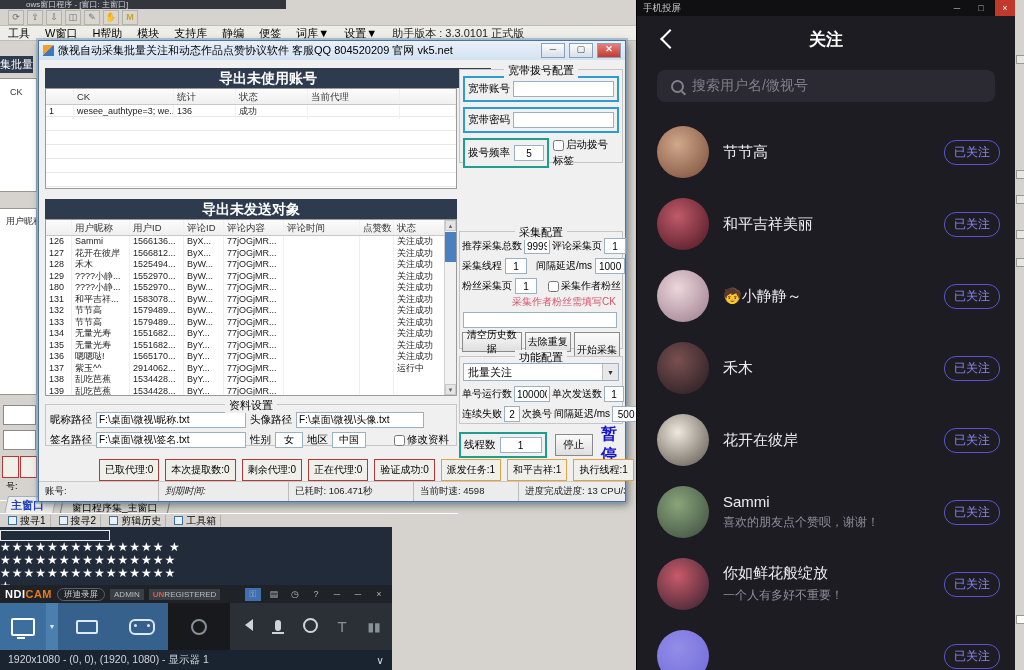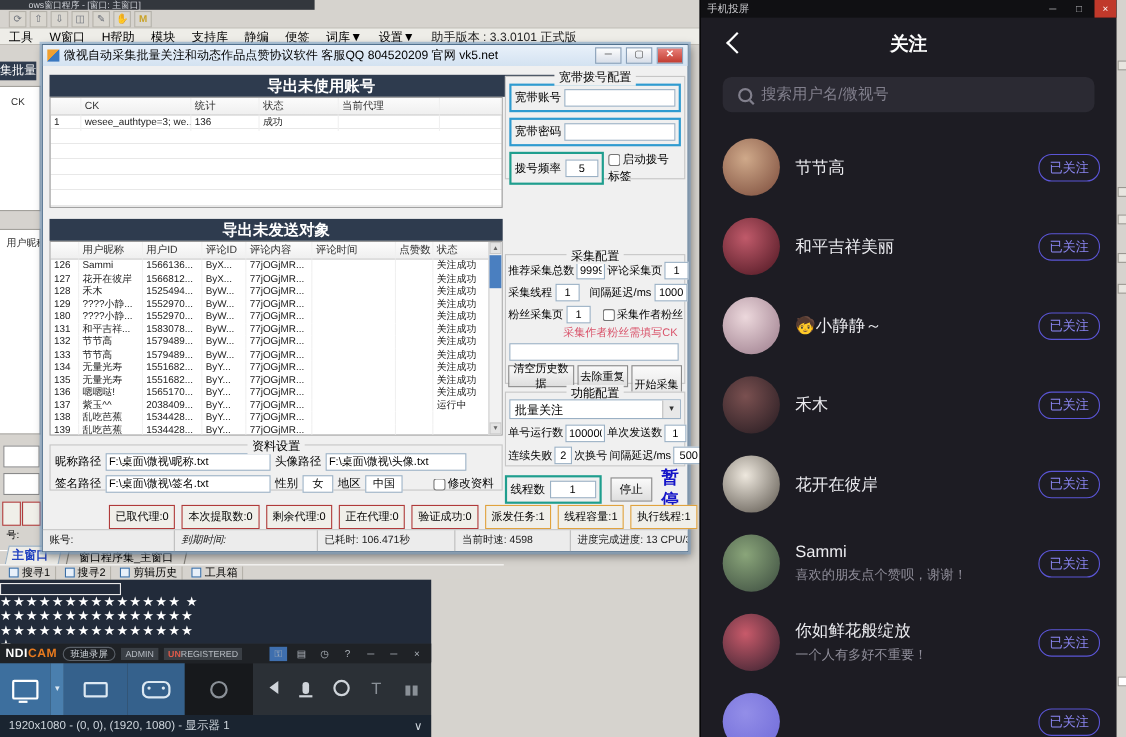--- a/index.html
+++ b/index.html
@@ -262,21 +262,21 @@
 
   <div class="abs dlg">
     <div class="abs dlg-titlebar">
       <span class="dlg-ico"></span>
       <span class="dlg-title">微视自动采集批量关注和动态作品点赞协议软件 客服QQ 804520209 官网 vk5.net</span>
       <span class="wbtn">─</span>
       <span class="wbtn">▢</span>
       <span class="wbtn close">✕</span>
     </div>
 
-    <div class="abs band" style="left:6px;top:27px;width:446px;height:20px;padding-left:24px;">导出未使用账号</div>
+    <div class="abs band" style="left:6px;top:27px;width:446px;height:20px;">导出未使用账号</div>
     <div class="abs tbl tline" style="left:6px;top:47px;width:412px;height:101px;">
       <div class="thead g1">
         <div></div>
         <div>CK</div>
         <div>统计</div>
         <div>状态</div>
         <div>当前代理</div>
         <div></div>
       </div>
 
@@ -422,21 +422,21 @@
             <div>ByY...</div>
             <div>77jOGjMR...</div>
             <div></div>
             <div></div>
             <div>关注成功</div>
           </div>
 
           <div class="trow g2">
             <div>137</div>
             <div>紫玉^^</div>
-            <div>2038409...</div>
+            <div>2914062...</div>
             <div>ByY...</div>
             <div>77jOGjMR...</div>
             <div></div>
             <div></div>
             <div>运行中</div>
           </div>
 
           <div class="trow g2">
             <div>138</div>
             <div>乱吃芭蕉</div>
@@ -545,21 +545,21 @@
         <span class="btn" style="flex:1;height:36px;font-size:10px;">开始采集</span>
       </div>
     </div>
 
     <div class="abs grp" style="left:420px;top:315px;width:164px;height:68px;">
       <div class="grp-t">功能配置</div>
       <div class="sel" style="margin:6px 3px 0 3px;">
         <span>批量关注</span>
         <span class="arr">▼</span>
       </div>
-      <div style="display:flex;align-items:flex-start;gap:2px;margin:5px 2px 0 2px;">
+      <div style="display:flex;align-items:center;gap:2px;margin:5px 2px 0 2px;">
         <span class="lbl" style="font-size:10px;">单号运行数</span>
         <input class="inp" style="width: 36px;" value="100000">
         <span class="lbl" style="font-size:10px;">单次发送数</span>
         <input class="inp" style="width: 20px; text-align: center;" value="1">
       </div>
       <div style="display:flex;align-items:center;gap:2px;margin:4px 2px 0 2px;">
         <span class="lbl" style="font-size:10px;">连续失败</span>
         <input class="inp" style="width: 16px; text-align: center;" value="2">
         <span class="lbl" style="font-size:10px;">次换号</span>
         <span class="lbl" style="font-size:10px;">间隔延迟/ms</span>
@@ -583,21 +583,21 @@
         <span class="chip">本次提取数:0</span>
 
         <span class="chip">剩余代理:0</span>
 
         <span class="chip">正在代理:0</span>
 
         <span class="chip">验证成功:0</span>
 
         <span class="chip or">派发任务:1</span>
 
-        <span class="chip or">线程容量:1</span>
+        <span class="chip or">和平吉祥:1</span>
 
         <span class="chip or">执行线程:1</span>
 
         <span class="chip or">空闲线程:0</span>
 
     </div>
 
     <div class="abs dlg-status">
       <span class="seg" style="width:120px;">账号:</span>
       <span class="seg" style="width:130px;font-style:italic;">到期时间:</span>

